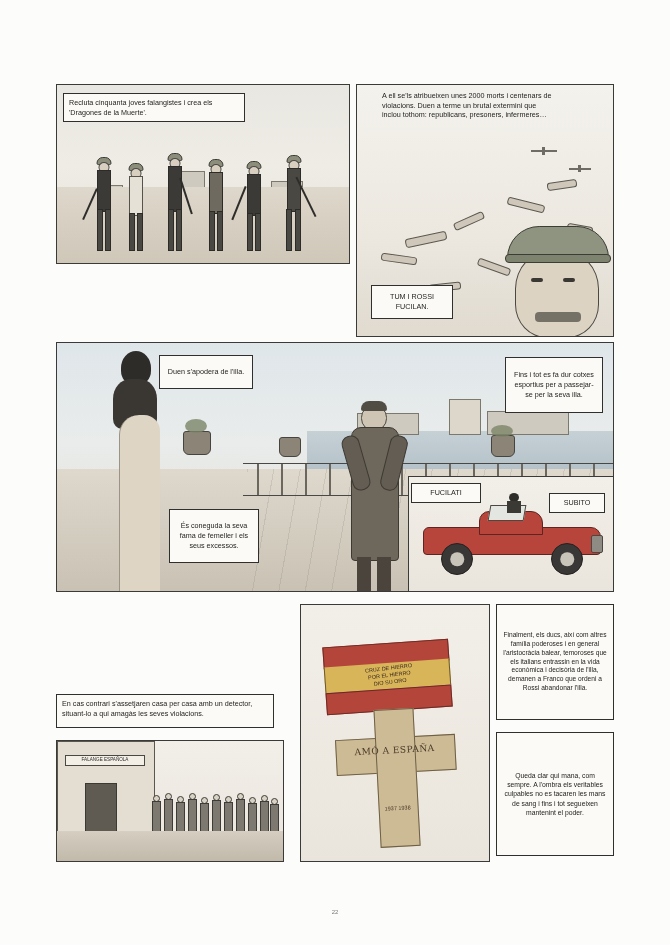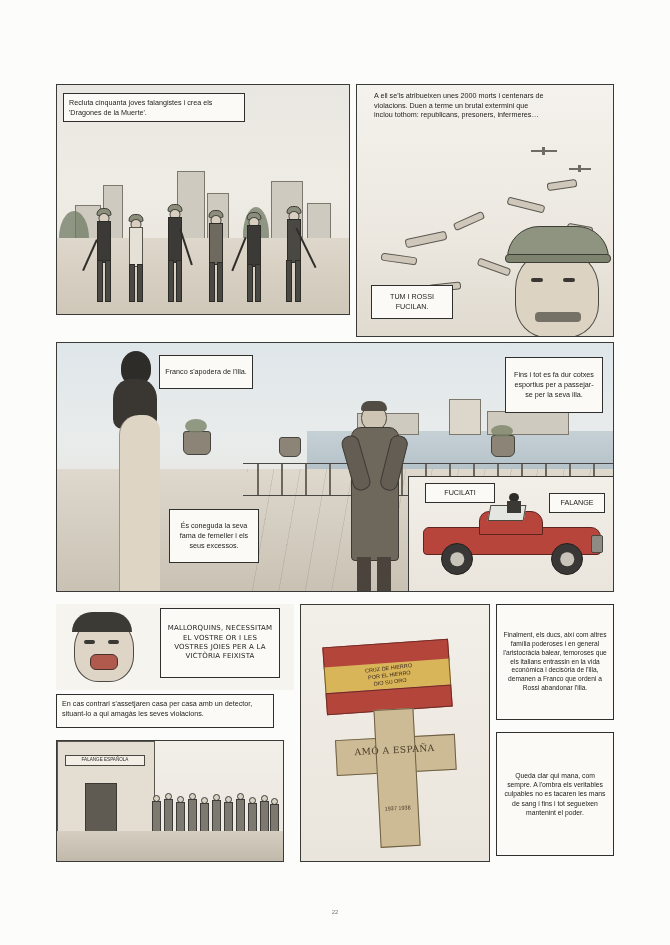--- a/index.html
+++ b/index.html
@@ -135,21 +135,21 @@
     opacity:.75;
   }
   .plane{position:absolute;}
   .plane .w{position:absolute;background:#6f6c66;}
 </style>
 </head>
 <body>
 
 <div class="page">
 
-  <div class="panel" style="left:56px;top:84px;width:294px;height:231px;padding-left:44px;">
+  <div class="panel" style="left:56px;top:84px;width:294px;height:180px;padding-left:44px;">
     <div class="sky"></div>
 
     <div class="skyline" style="left:18px;top:120px;width:24px;height:60px;"></div>
     <div class="skyline" style="left:46px;top:100px;width:18px;height:80px;"></div>
     <div class="skyline" style="left:120px;top:86px;width:26px;height:92px;"></div>
     <div class="skyline" style="left:150px;top:108px;width:20px;height:70px;"></div>
     <div class="skyline" style="left:214px;top:96px;width:30px;height:84px;"></div>
     <div class="skyline" style="left:250px;top:118px;width:22px;height:62px;"></div>
     <div class="tree" style="left:2px;top:126px;width:30px;height:54px;"></div>
     <div class="tree" style="left:186px;top:122px;width:26px;height:56px;"></div>
@@ -235,21 +235,21 @@
 
     <div class="plane" style="left:174px;top:62px;width:26px;height:8px;">
       <div class="w" style="left:0;top:3px;width:26px;height:2px;"></div>
       <div class="w" style="left:11px;top:0;width:3px;height:8px;"></div>
     </div>
     <div class="plane" style="left:212px;top:80px;width:22px;height:7px;">
       <div class="w" style="left:0;top:3px;width:22px;height:2px;"></div>
       <div class="w" style="left:9px;top:0;width:3px;height:7px;"></div>
     </div>
 
-    <div class="cap noborder" style="left:12px;top:2px;width:180px;">A ell se'ls atribueixen unes 2000 morts i centenars de violacions. Duen a terme un brutal extermini que inclou tothom: republicans, presoners, infermeres…</div>
+    <div class="cap noborder" style="left:20px;top:2px;width:180px;">A ell se'ls atribueixen unes 2000 morts i centenars de violacions. Duen a terme un brutal extermini que inclou tothom: republicans, presoners, infermeres…</div>
 
     <div class="cap center" style="left:14px;top:200px;width:82px;height:34px;display:flex;align-items:center;justify-content:center;">TUM I ROSSI FUCILAN.</div>
   </div>
 
   <div class="panel" style="left:56px;top:342px;width:558px;height:250px;">
     <div class="sky skyblue"></div>
 
     <div style="position:absolute;left:250px;top:88px;width:306px;height:38px;background:linear-gradient(#c6d1d6,#b5c2c9);"></div>
     <div class="skyline" style="left:392px;top:56px;width:30px;height:34px;background:#ddd6ca;"></div>
     <div class="skyline" style="left:300px;top:70px;width:60px;height:20px;"></div>
@@ -293,21 +293,21 @@
     <div style="position:absolute;left:288px;top:62px;width:60px;height:186px;">
       <div style="position:absolute;left:16px;top:0;width:24px;height:24px;border-radius:48%;background:#cfc5b4;border:1.2px solid #4a4841;"></div>
       <div style="position:absolute;left:16px;top:-4px;width:26px;height:10px;border-radius:8px 8px 2px 2px;background:#514d45;"></div>
       <div style="position:absolute;left:6px;top:22px;width:46px;height:132px;border-radius:10px 10px 4px 4px;background:#6d675c;border:1.2px solid #3d3a34;"></div>
       <div style="position:absolute;left:2px;top:30px;width:16px;height:54px;border-radius:8px;background:#635d53;border:1px solid #3d3a34;transform:rotate(-16deg);"></div>
       <div style="position:absolute;left:40px;top:30px;width:16px;height:54px;border-radius:8px;background:#635d53;border:1px solid #3d3a34;transform:rotate(14deg);"></div>
       <div style="position:absolute;left:12px;top:152px;width:14px;height:34px;background:#4a443c;"></div>
       <div style="position:absolute;left:32px;top:152px;width:14px;height:34px;background:#4a443c;"></div>
     </div>
 
-    <div class="cap center" style="left:102px;top:12px;width:94px;height:34px;display:flex;align-items:center;justify-content:center;">Franco s'apodera de l'illa.</div>
+    <div class="cap center" style="left:102px;top:12px;width:94px;height:34px;display:flex;align-items:center;justify-content:center;">Duen s'apodera de l'illa.</div>
 
     <div class="cap center" style="left:112px;top:166px;width:90px;height:54px;display:flex;align-items:center;justify-content:center;">És coneguda la seva fama de femeller i els seus excessos.</div>
 
     <div class="cap center" style="left:448px;top:14px;width:98px;height:56px;display:flex;align-items:center;justify-content:center;">Fins i tot es fa dur cotxes esportius per a passejar-se per la seva illa.</div>
   </div>
 
   <div class="panel" style="left:408px;top:476px;width:206px;height:116px;background:#f4f1ea;">
     <div class="paperwash" style="position:absolute;left:0;top:0;width:100%;height:100%;"></div>
 
     <div style="position:absolute;left:14px;top:22px;width:180px;height:78px;">
@@ -321,35 +321,24 @@
           <i></i>
         </div>
       <div style="position:absolute;left:168px;top:36px;width:10px;height:16px;background:#8d8b84;border:1px solid #4a4841;border-radius:2px;"></div>
 
       <div style="position:absolute;left:84px;top:-6px;width:14px;height:20px;">
         <div style="position:absolute;left:2px;top:0;width:10px;height:9px;border-radius:50%;background:#2f2d2a;"></div>
         <div style="position:absolute;left:0;top:8px;width:14px;height:12px;background:#3b3934;"></div>
       </div>
     </div>
 
-    <div class="cap center" style="left:16px;top:6px;width:70px;height:20px;display:flex;align-items:center;justify-content:center;">FUCILATI</div>
-    <div class="cap center" style="left:140px;top:16px;width:56px;height:20px;display:flex;align-items:center;justify-content:center;">FALANGE</div>
-  </div>
-
-  <div class="panel" style="left:56px;top:604px;width:238px;height:86px;background:#f6f4ef;border:none;">
-    <div style="position:absolute;left:10px;top:8px;width:74px;height:70px;">
-      <div class="portrait-face" style="left:8px;top:6px;width:58px;height:62px;"></div>
-      <div style="position:absolute;left:6px;top:0;width:60px;height:20px;border-radius:30px 30px 0 0;background:#3c3a35;"></div>
-      <div style="position:absolute;left:24px;top:42px;width:26px;height:14px;border-radius:6px;background:#b05a4e;border:1.2px solid #4a322c;"></div>
-      <div style="position:absolute;left:18px;top:28px;width:11px;height:4px;border-radius:3px;background:#3a3833;"></div>
-      <div style="position:absolute;left:42px;top:28px;width:11px;height:4px;border-radius:3px;background:#3a3833;"></div>
-    </div>
-
-    <div class="cap center hand" style="left:104px;top:4px;width:120px;height:70px;display:flex;align-items:center;justify-content:center;font-size:7px;">MALLORQUINS, NECESSITAM EL VOSTRE OR I LES VOSTRES JOIES PER A LA VICTÒRIA FEIXISTA</div>
-  </div>
+    <div class="cap center" style="left:2px;top:6px;width:70px;height:20px;display:flex;align-items:center;justify-content:center;">FUCILATI</div>
+    <div class="cap center" style="left:140px;top:16px;width:56px;height:20px;display:flex;align-items:center;justify-content:center;">SUBITO</div>
+  </div>
+
 
   <div class="cap" style="left:56px;top:694px;width:218px;height:34px;">En cas contrari s'assetjaren casa per casa amb un detector, situant-lo a qui amagàs les seves violacions.</div>
 
   <div class="panel" style="left:56px;top:740px;width:228px;height:122px;">
     <div class="paperwash" style="position:absolute;left:0;top:0;width:100%;height:100%;"></div>
 
     <div class="bldg" style="left:0;top:0;width:96px;height:92px;"></div>
     <div class="sign" style="left:8px;top:14px;width:78px;height:9px;">FALANGE ESPAÑOLA</div>
     <div style="position:absolute;left:28px;top:42px;width:30px;height:50px;background:#5f5b53;border:1px solid #3b3934;"></div>
 

